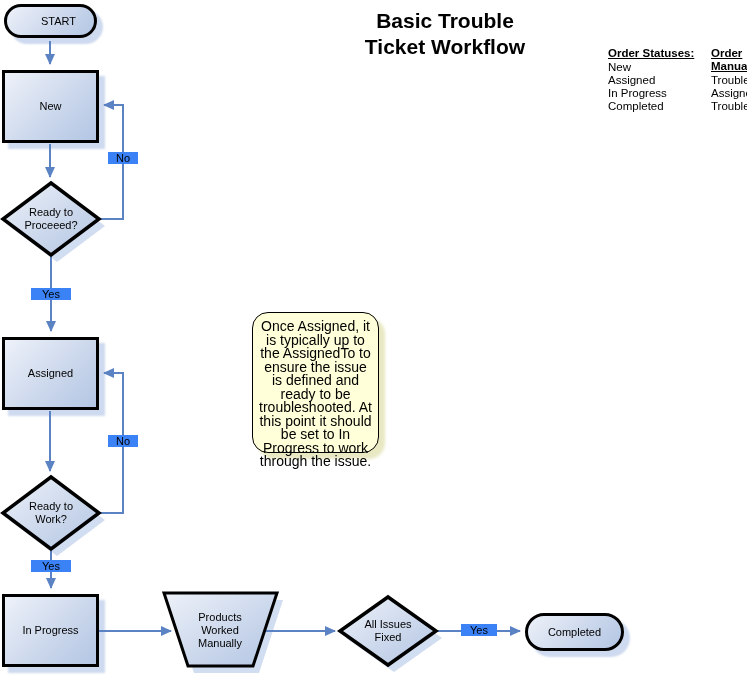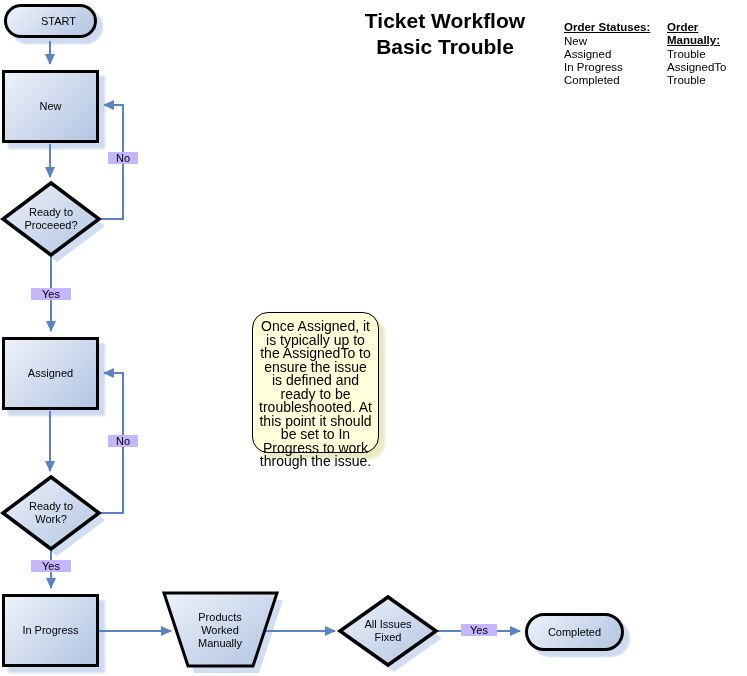--- a/index.html
+++ b/index.html
@@ -31,31 +31,31 @@
   }
 
   
   .node-label{
     position:absolute;display:flex;align-items:center;justify-content:center;
     text-align:center;font-size:11px;color:#000;line-height:13px;
     white-space:pre-line;
   }
   .edge-label{
     position:absolute;font-size:11px;color:#000;text-align:center;
-    background:#c4b5fd;padding:0 1px;line-height:12px;
+    background:#3b82f6;padding:0 1px;line-height:12px;
   }
   .note-text{
     position:absolute;font-size:14px;line-height:13.5px;text-align:center;
     color:#000;white-space:pre-line;
   }
   .diagram-title{
     position:absolute;left:330px;top:8px;width:230px;
     font-size:21px;font-weight:bold;line-height:26px;text-align:center;color:#000;
   }
-  .legend-col{position:absolute;top:21px;font-size:11.5px;line-height:13px;color:#000;}
+  .legend-col{position:absolute;top:47px;font-size:11.5px;line-height:13px;color:#000;margin-left:44px;}
   .legend-header{font-weight:bold;text-decoration:underline;margin-bottom:1px;}
 </style>
 </head>
 <body>
 
 <div id="canvas">
 
   <div id="shape-layer">
     <div class="flow-box stadium" style="left:4px;top:4px;width:93px;height:34px;"></div>
     <div class="flow-box" style="left:2px;top:70px;width:97px;height:73px;"></div>
@@ -97,22 +97,22 @@
 
     <polygon points="51,183 99,219 51,255 3,219" fill="url(#gradBlue)" stroke="#000" stroke-width="3.5"></polygon>
     <polygon points="51,477 99,513 51,549 3,513" fill="url(#gradBlue)" stroke="#000" stroke-width="3.5"></polygon>
     <polygon points="388,597 436,631 388,665 340,631" fill="url(#gradBlue)" stroke="#000" stroke-width="3.5"></polygon>
     <polygon points="164,593 277,593 253,666 188,666" fill="url(#gradBlue)" stroke="#000" stroke-width="3"></polygon>
   </svg>
 
   <div id="text-layer">
 
     <div class="diagram-title">
+      <div>Basic Trouble</div>
       <div>Ticket Workflow</div>
-      <div>Basic Trouble</div>
     </div>
 
     <div class="legend-col" style="left:564px;width:100px;">
       <div class="legend-header">Order Statuses:</div>
       <div>New</div>
       <div>Assigned</div>
       <div>In Progress</div>
       <div>Completed</div>
     </div>
 

